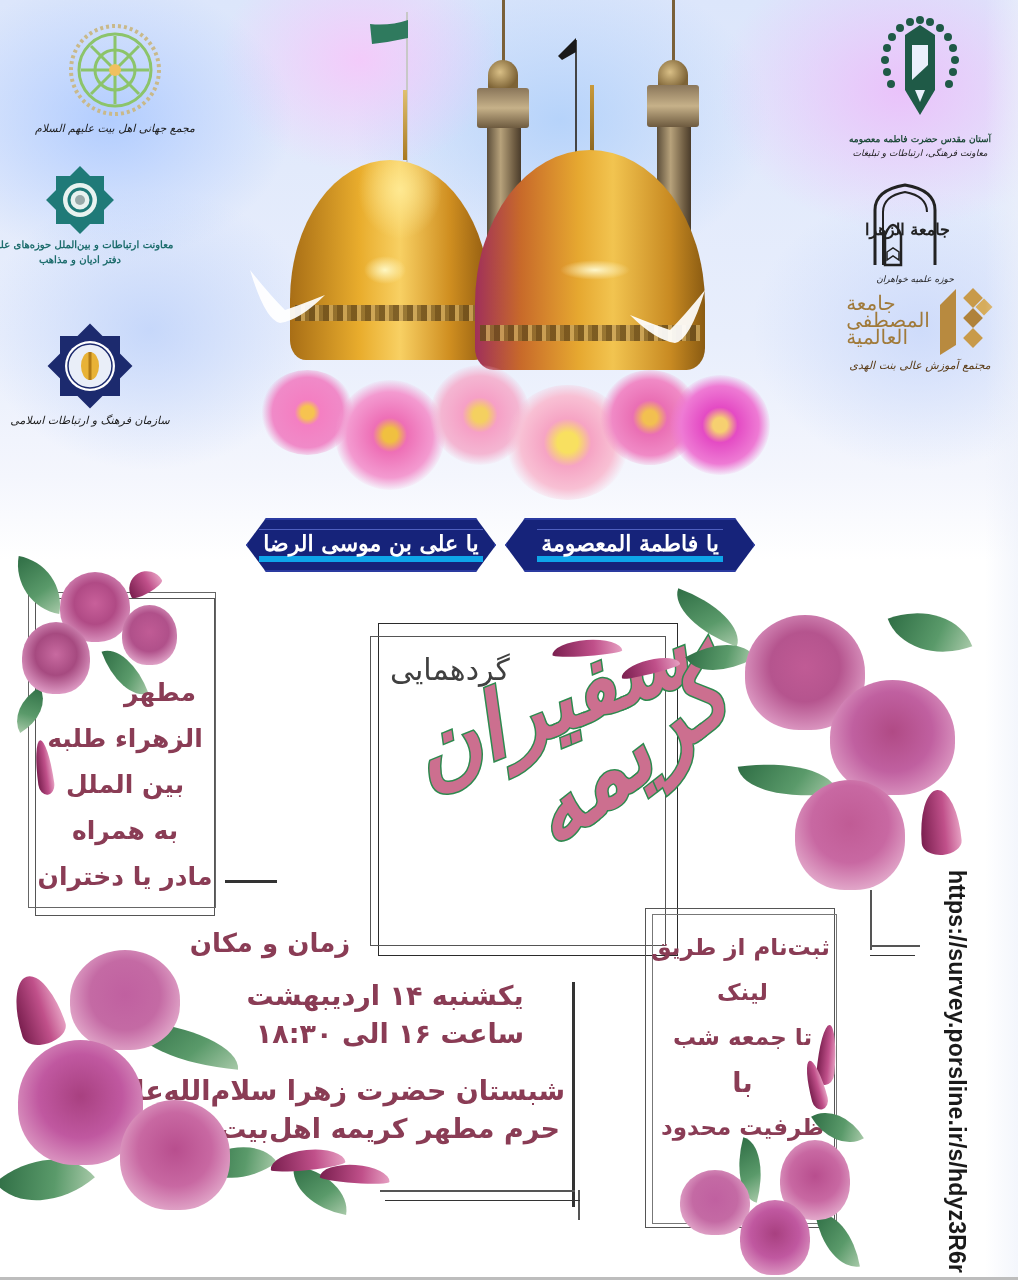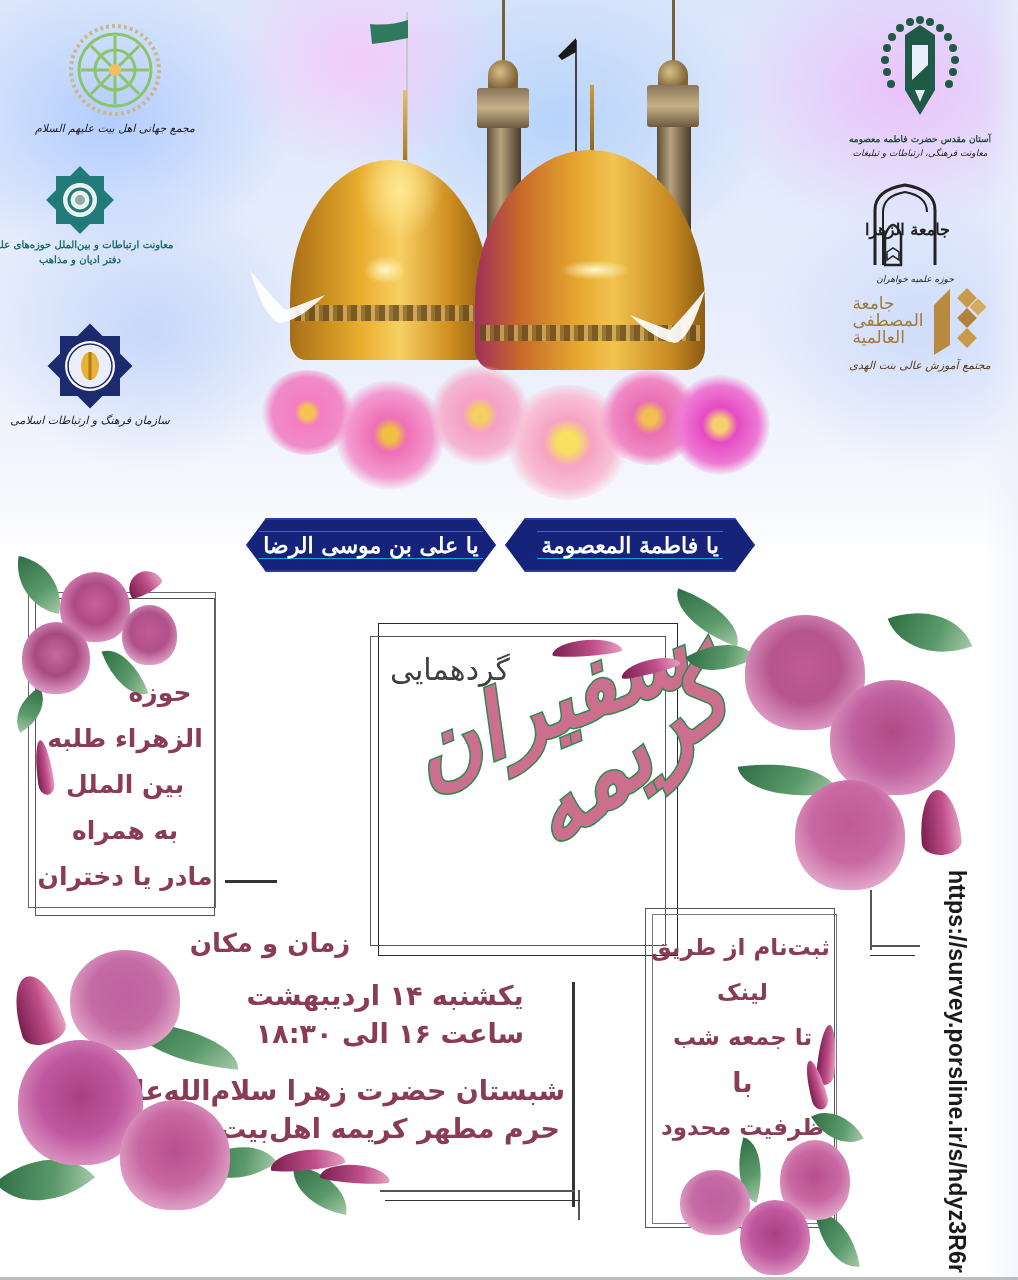--- a/index.html
+++ b/index.html
@@ -56,21 +56,21 @@
   
   .banner {
     position: absolute; top: 518px; height: 54px; width: 250px;
     background: #16237a;
     clip-path: polygon(8% 0, 92% 0, 100% 50%, 92% 100%, 8% 100%, 0 50%);
     display: flex; align-items: center; justify-content: center;
     color: #ffffff; font-family: "DejaVu Serif", serif; font-size: 22px; font-weight: bold;
     direction: rtl; letter-spacing: -1px;
     box-shadow: inset 0 0 0 2px #2a3aa0;
   }
-  .banner-inner { border-top: 1px solid #5060c0; border-bottom: 1px solid #0ea5e9; padding: 0 4px; }
+  .banner-inner { border-top: 1px solid #5060c0; border-bottom: 6px solid #0ea5e9; padding: 0 4px; }
 
   
   .frame { position: absolute; border: 1.5px solid #2b2b2b; }
   .frame.thin { border-width: 1px; border-color: #555; }
   .text-maroon { color: #8a3c55; font-family: "DejaVu Sans", sans-serif; font-weight: bold; direction: rtl; text-align: center; }
   .special-block { position: absolute; left: 25px; top: 670px; width: 200px; }
   .special-line { font-size: 25px; line-height: 46px; }
   .reg-block { position: absolute; left: 655px; top: 925px; width: 175px; }
   .reg-line { font-size: 23px; line-height: 45px; white-space: nowrap; }
   .time-title { position: absolute; left: 180px; top: 928px; width: 180px; font-size: 26px; }
@@ -172,21 +172,21 @@
       <path d="M18 85 L18 32 Q18 16 40 12 Q62 16 62 32" fill="none" stroke="#222" stroke-width="2"></path>
       <path d="M20 85 L20 55 Q28 35 36 55 L36 85 Z" fill="none" stroke="#222" stroke-width="2.5"></path>
       <path d="M22 72 L28 68 L34 72 L34 80 L28 76 L22 80 Z" fill="none" stroke="#222" stroke-width="1.5"></path>
       <text x="85" y="55" font-size="16" font-family="DejaVu Serif, serif" font-weight="bold" text-anchor="end" fill="#222">جامعة الزهراء</text>
     </svg>
     <div class="logo-caption" style="font-size:9px;">حوزه علمیه خواهران</div>
   </div>
 
   <div class="logo" style="left:835px; top:285px; width:170px;">
     <div style="display:flex; align-items:center; gap:6px;">
-      <div style="display:flex; flex-direction:column; align-items:flex-end; font-family:'DejaVu Serif',serif; color:#a07a3a; font-size:17px; line-height:17px; direction:rtl;">
+      <div style="display:flex; flex-direction:column; align-items:flex-end; font-family:'DejaVu Serif',serif; color:#a07a3a; font-size:20px; line-height:17px; direction:rtl;">
         <span>جامعة</span>
         <span>المصطفى</span>
         <span>العالمية</span>
       </div>
       <svg width="58" height="70" viewBox="0 0 58 70">
         <path d="M4 20 L20 4 L20 60 L4 70 Z" fill="#b88a3f"></path>
         <rect x="30" y="6" width="14" height="14" transform="rotate(45 37 13)" fill="#c89a4a"></rect>
         <rect x="30" y="26" width="14" height="14" transform="rotate(45 37 33)" fill="#b0823a"></rect>
         <rect x="30" y="46" width="14" height="14" transform="rotate(45 37 53)" fill="#c89a4a"></rect>
         <rect x="42" y="16" width="12" height="12" transform="rotate(45 48 22)" fill="#d6ac5c"></rect>
@@ -256,21 +256,21 @@
     <div class="leaf" style="left:110px; top:645px; width:30px; height:55px; transform:rotate(-20deg);"></div>
     <div class="leaf" style="left:15px; top:690px; width:30px; height:40px; transform:rotate(60deg);"></div>
     <div class="bloom" style="left:60px; top:572px; width:70px; height:70px; background:radial-gradient(circle at 50% 45%, #c8609a, #b04a85 40%, #d890bc 75%);"></div>
     <div class="bloom" style="left:22px; top:622px; width:68px; height:72px; background:radial-gradient(circle at 50% 45%, #c86aa0, #a64a80 40%, #dc98c2 75%);"></div>
     <div class="bloom" style="left:122px; top:605px; width:55px; height:60px; background:radial-gradient(circle at 50% 45%, #c05b95, #b0508a 45%, #e0a4c8 78%);"></div>
     <div class="bud" style="left:126px; top:572px; width:35px; height:22px; transform:rotate(-30deg);"></div>
     <div class="bud" style="left:36px; top:740px; width:16px; height:55px; transform:rotate(-8deg);"></div>
   </div>
 
   <div class="special-block text-maroon">
-    <div class="special-line" style="padding-left:70px;">حوزه</div>
+    <div class="special-line" style="padding-left:70px;">مطهر</div>
     <div class="special-line">الزهراء طلبه</div>
     <div class="special-line">بین الملل</div>
     <div class="special-line">به همراه</div>
     <div class="special-line">مادر یا دختران</div>
   </div>
 
   <div class="frame" style="left:378px; top:623px; width:300px; height:333px;"></div>
   <div class="frame thin" style="left:370px; top:636px; width:296px; height:310px;"></div>
 
   <div class="title-small">گردهمایی</div>

